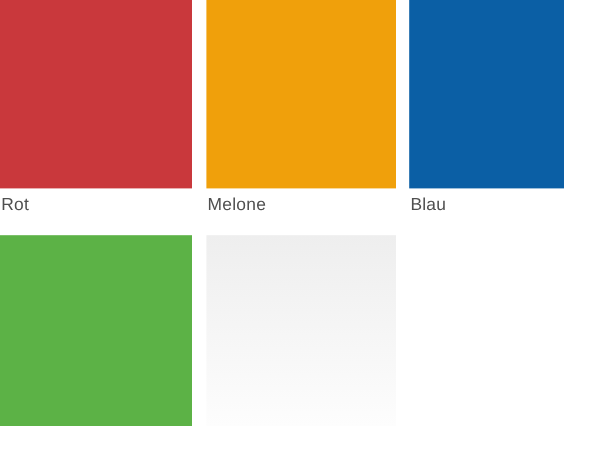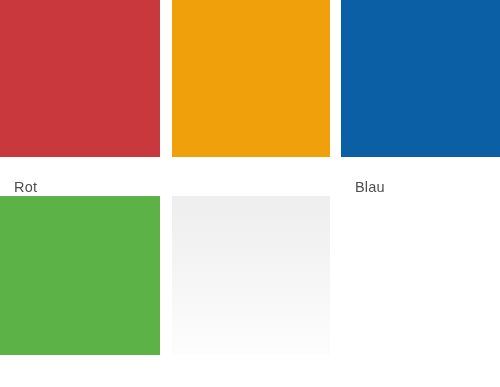--- a/index.html
+++ b/index.html
@@ -32,42 +32,42 @@
   .row-2 { top: 196px; }
 
   .swatch-cell {
     position: absolute;
     top: 0;
   }
 
   
   .col-1 { left: 0px;   width: 160px; }
   .col-2 { left: 172px; width: 158px; }
-  .col-3 { left: 341px; width: 159px; }
+  .col-3 { left: 341px; width: 129px; }
 
   .swatch-chip {
     display: block;
     width: 100%;
     height: 157px;
     box-sizing: border-box;
   }
 
   .row-2 .swatch-chip {
     height: 159px;
   }
 
   
   .swatch-chip.is-empty {
     background: transparent;
   }
 
   .swatch-label {
     display: block;
-    margin-top: 21px;
-    padding-left: 14px;
+    margin-top: 5px;
+    padding-left: 1px;
     font-family: "Liberation Sans", sans-serif;
     font-size: 14.5px;
     font-weight: 400;
     line-height: 18px;
     letter-spacing: 0.2px;
     color: #4f4f4f;
     white-space: nowrap;
   }
 
   .swatch-label:empty {
@@ -81,20 +81,21 @@
 
   <div class="swatch-row row-1">
 
     <div class="swatch-cell col-1">
       <span class="swatch-chip" style="background: rgb(201, 56, 60);"></span>
       <span class="swatch-label">Rot</span>
     </div>
 
     <div class="swatch-cell col-2">
       <span class="swatch-chip" style="background: rgb(240, 160, 11);"></span>
+      <span class="swatch-label">Melone</span>
     </div>
 
     <div class="swatch-cell col-3">
       <span class="swatch-chip" style="background: rgb(11, 95, 165);"></span>
       <span class="swatch-label">Blau</span>
     </div>
 
   </div>
 
   <div class="swatch-row row-2">

